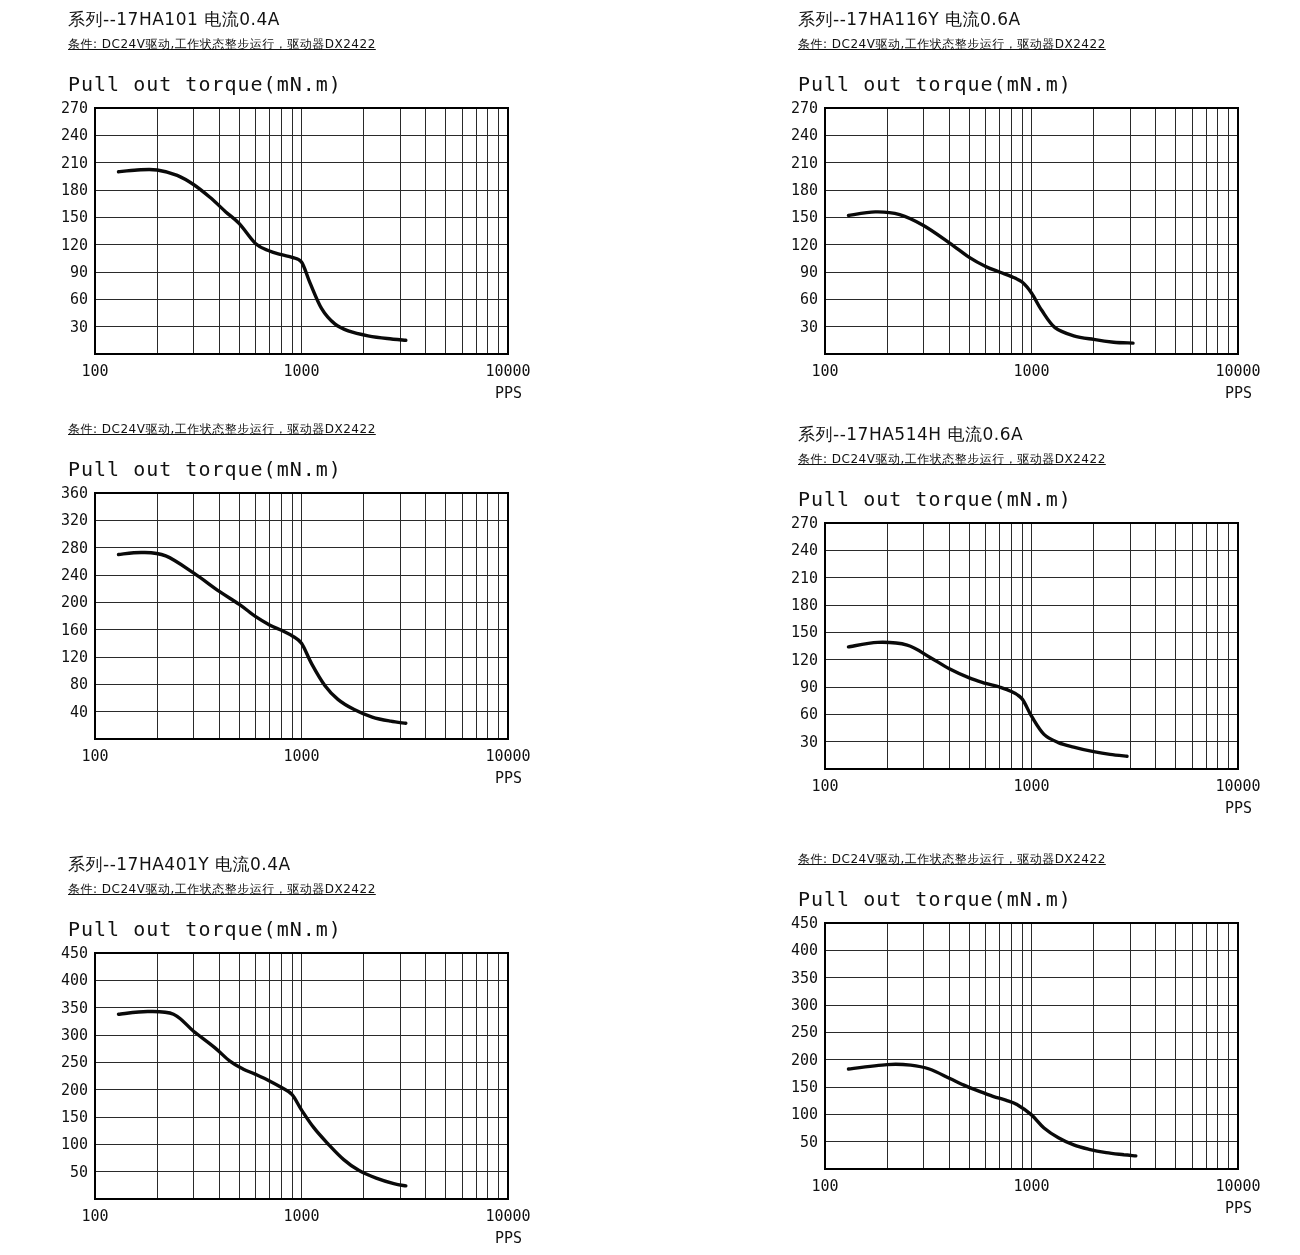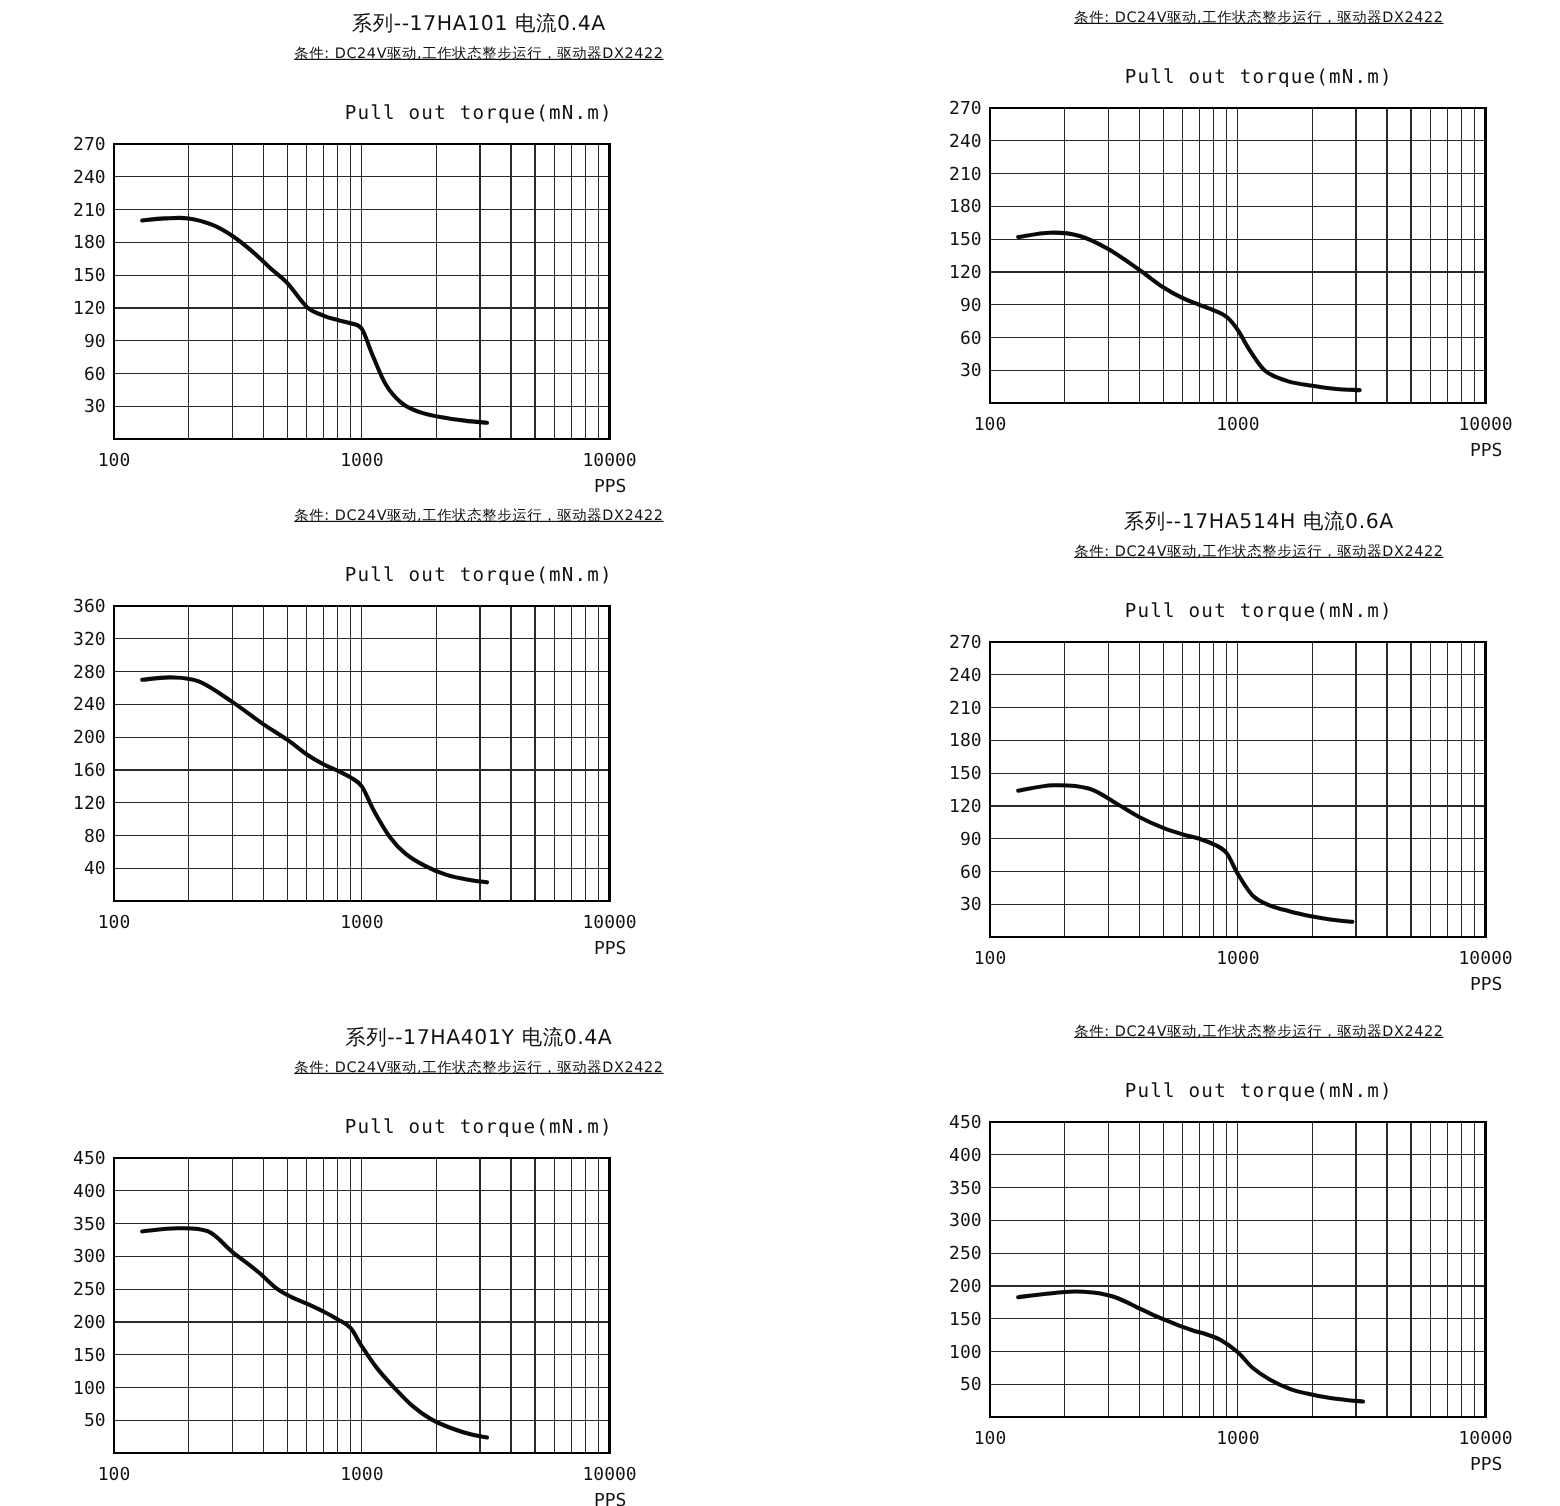--- a/index.html
+++ b/index.html
@@ -1,23 +1,23 @@
 <!DOCTYPE html>
 <html><head>
 <meta charset="utf-8">
 <style>
   html,body{margin:0;padding:0;background:#ffffff;}
   body{width:1300px;height:1255px;overflow:hidden;
        font-family:"DejaVu Sans",sans-serif;color:#111;}
-  .sheet{display:grid;grid-template-columns:730px 570px;grid-template-rows:415px 430px 410px;text-align:center;}
+  .sheet{display:grid;grid-template-columns:730px 570px;grid-template-rows:415px 430px 410px;}
   .panel{position:relative;}
   .hdr{margin-left:68px;white-space:nowrap;}
   .series{padding-top:8px;height:22px;font-size:17px;letter-spacing:0.5px;}
   .cond{margin-top:6px;height:24px;font-size:12px;letter-spacing:0.5px;text-decoration:underline;}
-  .ptitle{margin-top:24px;height:26px;font-size:16px;
+  .ptitle{margin-top:12px;height:26px;font-size:20px;
           font-family:"DejaVu Sans Mono",monospace;letter-spacing:1px;}
   svg.plot{display:block;margin-left:20px;}
   .gl{stroke:#2a2a2a;stroke-width:1;shape-rendering:crispEdges;}
   .bx{stroke:#000;stroke-width:2;fill:none;shape-rendering:crispEdges;}
   .cv{stroke:#0a0a0a;stroke-width:3.4;fill:none;stroke-linecap:round;stroke-linejoin:round;}
   text.tick{font-family:"DejaVu Sans Mono",monospace;font-size:15px;fill:#111;}
   text.unit{font-family:"DejaVu Sans Mono",monospace;font-size:15px;fill:#111;}
 </style>
 </head>
 <body>
@@ -68,20 +68,21 @@
         <rect x="75" y="10" width="413" height="246" class="bx"></rect>
         <text x="75" y="278" text-anchor="middle" class="tick">100</text>
         <text x="281.5" y="278" text-anchor="middle" class="tick">1000</text>
         <text x="488" y="278" text-anchor="middle" class="tick">10000</text>
         <text x="502" y="300" text-anchor="end" class="unit">PPS</text>
         <path d="M 98.5 73.8 C 101.6 73.5, 110.7 72.3, 117.2 72.0 C 123.6 71.7, 130.5 71.0, 137.2 72.0 C 143.8 72.9, 151.1 75.0, 157.2 77.4 C 163.2 79.9, 168.1 82.9, 173.5 86.5 C 179.0 90.2, 184.5 94.7, 189.9 99.3 C 195.3 103.8, 200.9 109.5, 205.8 113.9 C 210.7 118.3, 214.4 120.4, 219.3 125.7 C 224.3 131.0, 230.7 141.2, 235.7 145.8 C 240.7 150.3, 245.2 151.2, 249.5 153.0 C 253.8 154.9, 257.7 155.6, 261.5 156.7 C 265.2 157.8, 268.7 158.2, 272.1 159.4 C 275.4 160.6, 278.5 159.7, 281.5 164.0 C 284.5 168.2, 286.7 177.2, 290.0 184.9 C 293.4 192.7, 297.4 203.6, 301.5 210.4 C 305.6 217.3, 310.2 222.1, 314.8 225.9 C 319.4 229.7, 323.6 231.2, 329.1 233.2 C 334.6 235.2, 341.7 236.6, 348.0 237.8 C 354.4 239.0, 360.9 239.8, 367.2 240.5 C 373.5 241.3, 382.7 242.0, 385.8 242.3" class="cv"></path>
       </svg>
   </div>
 
   <div class="panel">
+    <div class="hdr series">系列--17HA116Y 电流0.6A</div>
     <div class="hdr cond">条件: DC24V驱动,工作状态整步运行，驱动器DX2422</div>
     <div class="hdr ptitle">Pull out torque(mN.m)</div>
     <svg class="plot" width="560" height="304" viewBox="0 0 560 304">
         <line x1="137.16269410461211" y1="10" x2="137.16269410461211" y2="256" class="gl"></line>
         <line x1="173.52553909961034" y1="10" x2="173.52553909961034" y2="256" class="gl"></line>
         <line x1="199.32538820922426" y1="10" x2="199.32538820922426" y2="256" class="gl"></line>
         <line x1="219.33730589538789" y1="10" x2="219.33730589538789" y2="256" class="gl"></line>
         <line x1="235.68823320422237" y1="10" x2="235.68823320422237" y2="256" class="gl"></line>
         <line x1="249.51274526294407" y1="10" x2="249.51274526294407" y2="256" class="gl"></line>
         <line x1="261.4880823138364" y1="10" x2="261.4880823138364" y2="256" class="gl"></line>

